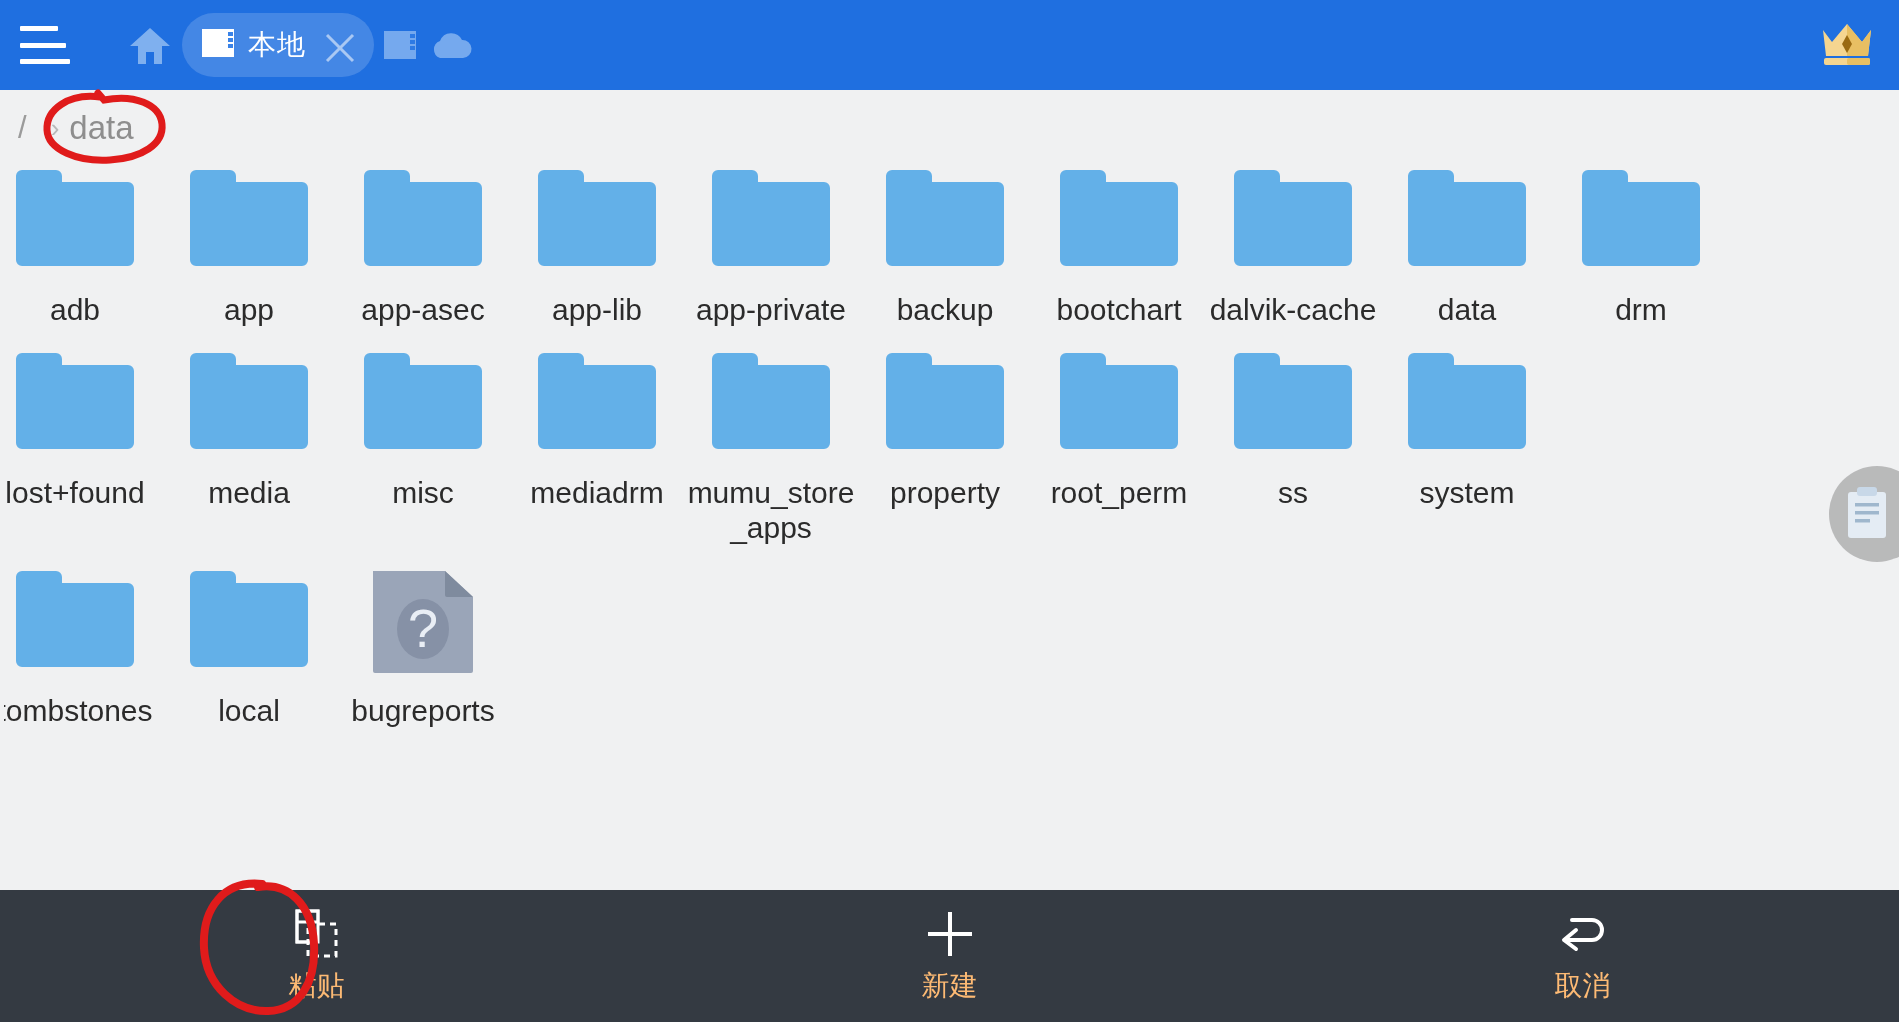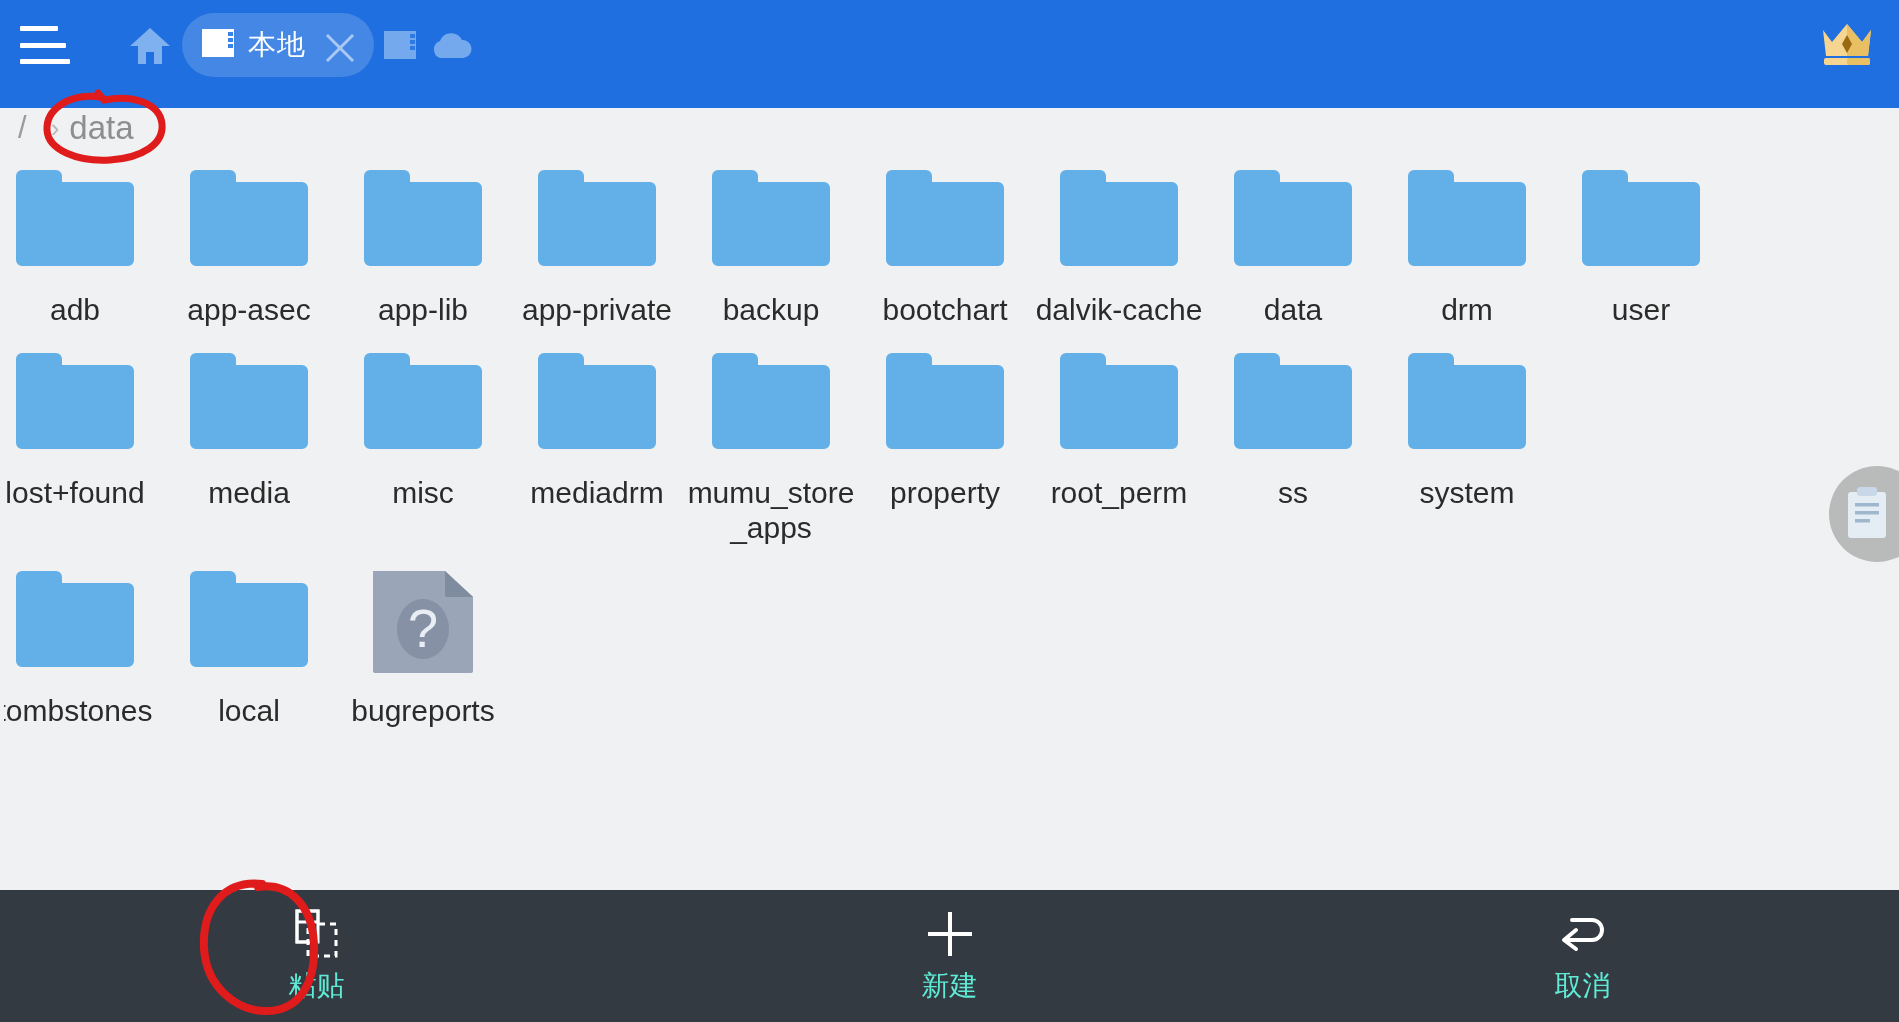--- a/index.html
+++ b/index.html
@@ -5,21 +5,21 @@
   html,body{margin:0;padding:0;}
   body{
     width:1899px;height:1022px;
     background:#f0f1f2;
     font-family:"Liberation Sans","DejaVu Sans",sans-serif;
     overflow:hidden;
     position:relative;
   }
   
   #appbar{
-    position:absolute;left:0;top:0;width:1899px;height:108px;
+    position:absolute;left:0;top:0;width:1899px;height:90px;
     background:#1f6fe0;
   }
   #hamburger{
     position:absolute;left:20px;top:22px;width:50px;height:46px;
     display:flex;flex-direction:column;justify-content:space-between;
     padding:4px 0;box-sizing:border-box;cursor:pointer;
   }
   #hamburger span{display:block;height:5px;background:#ffffff;border-radius:1px;}
   #hamburger span:nth-child(1){width:38px;}
   #hamburger span:nth-child(2){width:46px;}
@@ -84,21 +84,21 @@
   #bottombar{
     position:absolute;left:0;bottom:0;width:1899px;height:132px;
     background:#343a42;display:flex;align-items:center;
   }
   .bbtn{
     flex:1 1 0;height:132px;display:flex;flex-direction:column;
     align-items:center;justify-content:center;cursor:pointer;
   }
   .bbtn .bico{height:54px;display:flex;align-items:center;justify-content:center;}
   .bbtn .blbl{
-    color:#5eead4;font-size:28px;margin-top:6px;
+    color:#fdba74;font-size:28px;margin-top:6px;
     font-family:"DejaVu Sans",sans-serif;
   }
 
   
   .annot{position:absolute;pointer-events:none;}
   #annot-breadcrumb{left:38px;top:88px;}
   #annot-paste{left:196px;top:878px;}
 </style>
 </head>
 <body>
@@ -179,20 +179,29 @@
           </div>
           <div class="lbl">adb</div>
         </div>
         <div class="cell">
           <div class="ico">
             <svg width="126" height="104" viewBox="0 0 126 104">
   <path d="M4 10 a6 6 0 0 1 6 -6 H44 a6 6 0 0 1 6 6 V16 H116 a6 6 0 0 1 6 6 V94
            a6 6 0 0 1 -6 6 H10 a6 6 0 0 1 -6 -6 Z" fill="#63b0e8"></path>
 </svg>
           </div>
+          <div class="lbl">app</div>
+        </div>
+        <div class="cell">
+          <div class="ico">
+            <svg width="126" height="104" viewBox="0 0 126 104">
+  <path d="M4 10 a6 6 0 0 1 6 -6 H44 a6 6 0 0 1 6 6 V16 H116 a6 6 0 0 1 6 6 V94
+           a6 6 0 0 1 -6 6 H10 a6 6 0 0 1 -6 -6 Z" fill="#63b0e8"></path>
+</svg>
+          </div>
           <div class="lbl">app-asec</div>
         </div>
         <div class="cell">
           <div class="ico">
             <svg width="126" height="104" viewBox="0 0 126 104">
   <path d="M4 10 a6 6 0 0 1 6 -6 H44 a6 6 0 0 1 6 6 V16 H116 a6 6 0 0 1 6 6 V94
            a6 6 0 0 1 -6 6 H10 a6 6 0 0 1 -6 -6 Z" fill="#63b0e8"></path>
 </svg>
           </div>
           <div class="lbl">app-lib</div>

